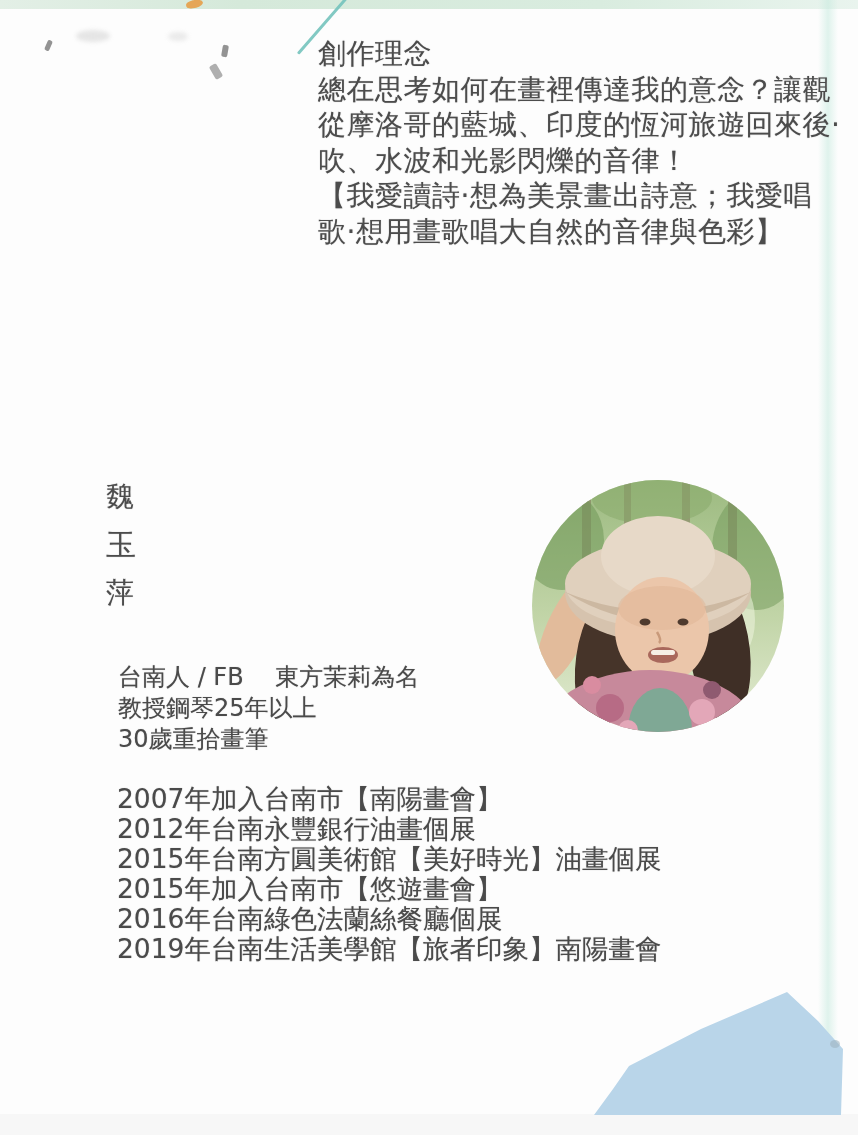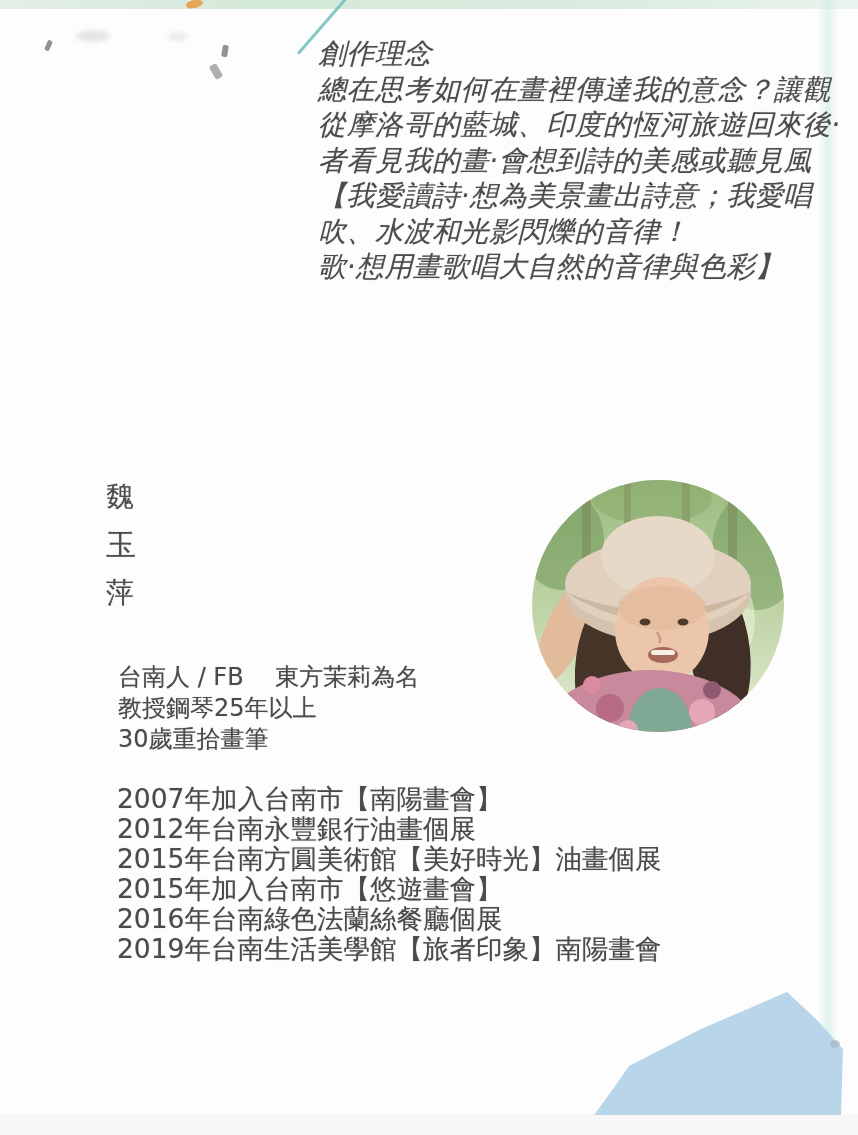--- a/index.html
+++ b/index.html
@@ -24,21 +24,21 @@
   .mark.a { left:46px; top:40px; width:5px; height:11px; transform:rotate(24deg); opacity:.75; }
   .mark.b { left:222px; top:45px; width:6px; height:12px; transform:rotate(10deg); opacity:.75; }
   .mark.c { left:212px; top:64px; width:8px; height:15px; transform:rotate(-30deg); opacity:.55; }
 
   .right-band { position:absolute; right:20px; top:0; width:20px; height:100%;
     background:linear-gradient(to right, rgba(206,238,226,0), rgba(198,234,222,.55) 50%, rgba(214,240,230,0)); }
   .bottom-strip { position:absolute; left:0; right:0; top:1114px; height:21px; background:#f7f7f7; }
 
   
   .philosophy { position:absolute; left:318px; top:36px; font-size:28px;
-    line-height:35.5px; letter-spacing:.5px; color:#4c4c4c;font-style:italic; }
+    line-height:35.5px; letter-spacing:.5px; color:#4c4c4c; }
 
   
   .artist-name { position:absolute; left:106px; top:480px; display:flex;
     flex-direction:column; gap:14px; font-size:28px; line-height:34px;
     color:#4c4c4c; letter-spacing:0; }
   .artist-name .ch2 { font-size:30px; }
 
   
   .photo { position:absolute; left:532px; top:480px; width:252px; height:252px; }
 
@@ -67,23 +67,22 @@
   <div class="mark a"></div>
   <div class="mark b"></div>
   <div class="mark c"></div>
   <div class="right-band"></div>
   <div class="bottom-strip"></div>
 
   <div class="philosophy">
     <div class="cjk">創作理念</div>
     <div class="cjk">總在思考如何在畫裡傳達我的意念？讓觀</div>
     <div class="cjk">從摩洛哥的藍城、印度的恆河旅遊回來後·</div>
-    <div class="cjk">者看見我的畫·會想到詩的美感或聽見風</div>
+    <div class="cjk">吹、水波和光影閃爍的音律！</div>
     <div class="cjk">【我愛讀詩·想為美景畫出詩意；我愛唱</div>
-    <div class="cjk">吹、水波和光影閃爍的音律！</div>
     <div class="cjk">歌·想用畫歌唱大自然的音律與色彩】</div>
   </div>
 
   <div class="artist-name">
     <span class="cjk ch1">魏</span>
     <span class="cjk ch2">玉</span>
     <span class="cjk ch3">萍</span>
   </div>
 
   <div class="photo" aria-label="Circular portrait of the artist wearing a sun hat among trees">

